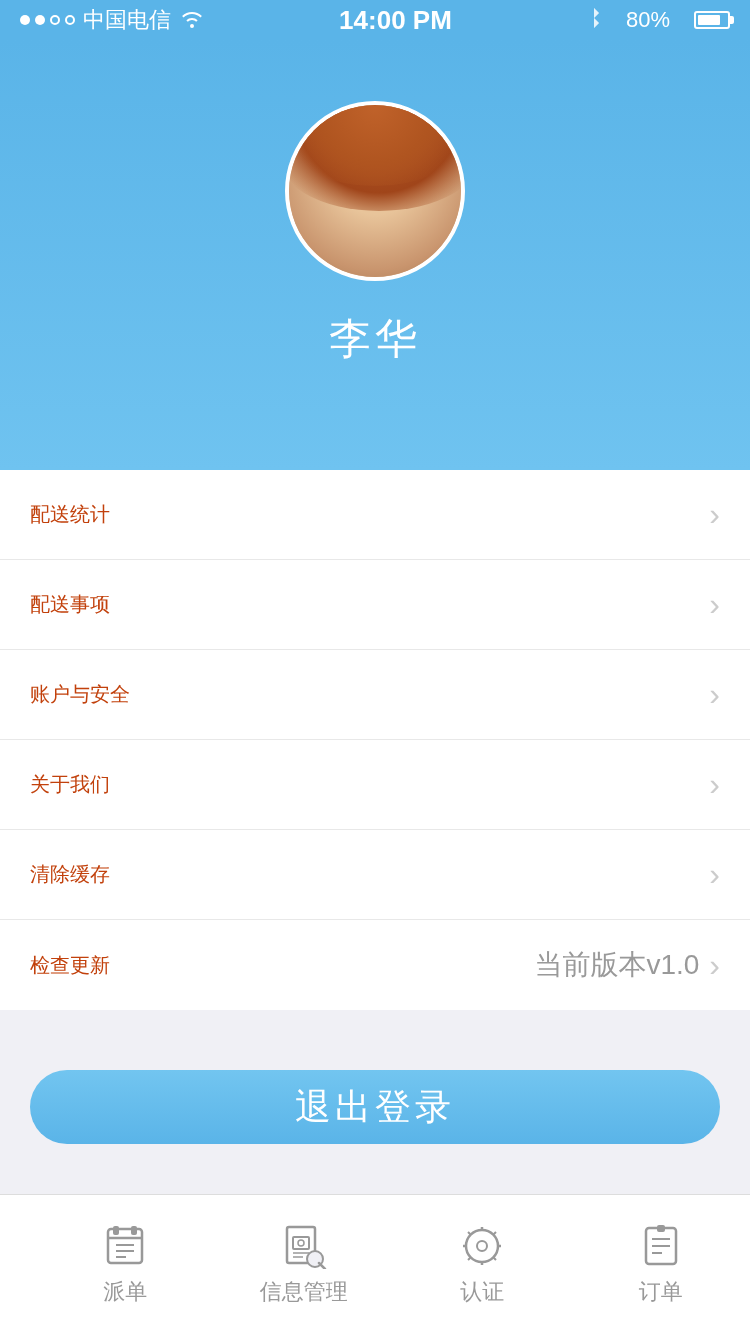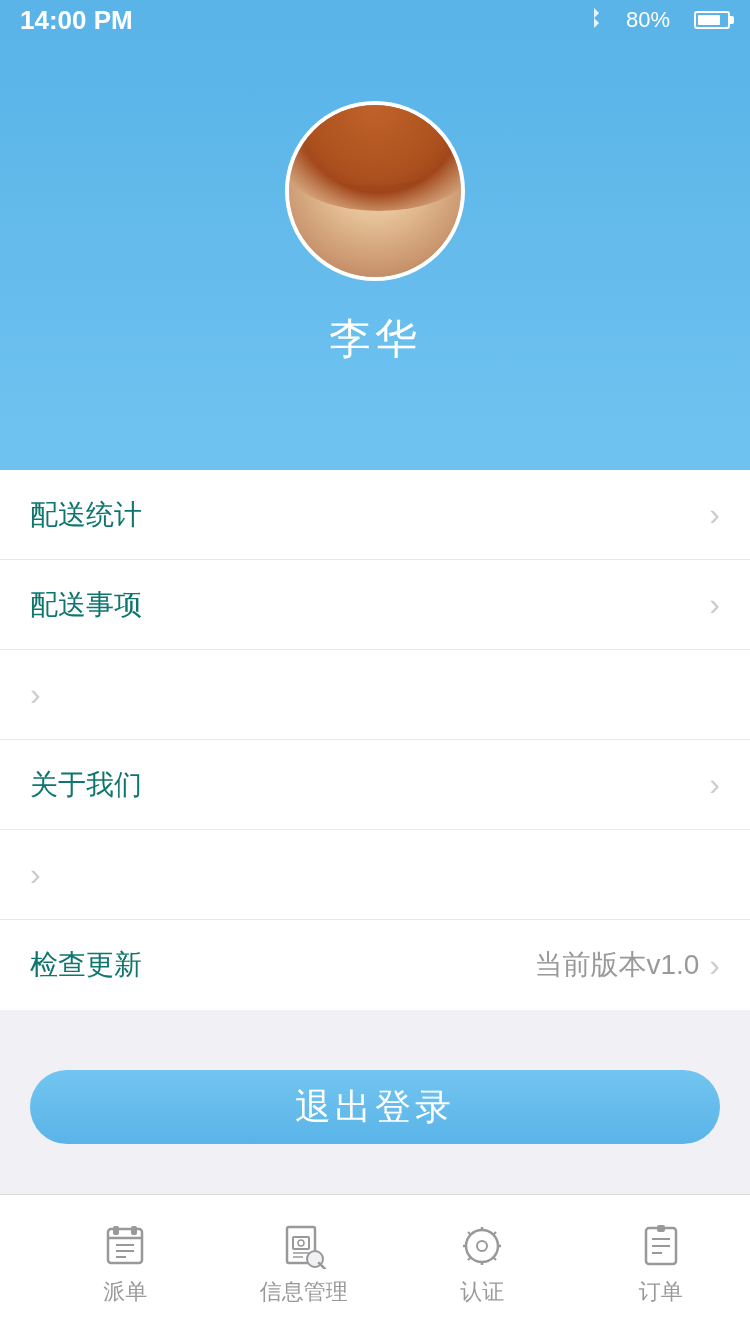--- a/index.html
+++ b/index.html
@@ -124,22 +124,22 @@
     }
     .menu-item:last-child {
       border-bottom: none;
     }
     .menu-item-left {
       display: flex;
       align-items: center;
       gap: 15px;
     }
     .menu-label {
-      font-size: 28px;
-      color: #0f766e;
+      font-size: 20px;
+      color: #c2410c;
     }
     .menu-right {
       display: flex;
       align-items: center;
       gap: 10px;
     }
     .menu-version {
       font-size: 28px;
       color: #999;
     }
@@ -214,20 +214,34 @@
     
     .tab-svg {
       width: 46px;
       height: 46px;
     }
   </style>
 </head>
 <body>
 
 <div class="status-bar">
+  <div class="status-left">
+    <div class="signal-dots">
+      <div class="dot"></div>
+      <div class="dot"></div>
+      <div class="dot empty"></div>
+      <div class="dot empty"></div>
+    </div>
+    <span class="carrier">中国电信</span>
+    <span class="wifi-icon">
+      <svg width="26" height="22" viewBox="0 0 26 22" fill="white">
+        <path d="M13 17a2 2 0 1 1 0 4 2 2 0 0 1 0-4zm0-6a8 8 0 0 1 5.66 2.34l-1.42 1.42A6 6 0 0 0 13 13a6 6 0 0 0-4.24 1.76L7.34 13.34A8 8 0 0 1 13 11zm0-6a14 14 0 0 1 9.9 4.1L21.48 10.52A12 12 0 0 0 13 7a12 12 0 0 0-8.49 3.51L3.1 9.1A14 14 0 0 1 13 5z"></path>
+      </svg>
+    </span>
+  </div>
   <div class="status-center">14:00 PM</div>
   <div class="status-right">
     <span class="bt-icon">
       <svg width="16" height="22" viewBox="0 0 16 22" fill="rgba(255,255,255,0.6)">
         <path d="M8 1l5 5-5 5V1zm0 10l5 5-5 5V11zm0 0L3 6m0 10l5-5"></path>
         <polyline points="8,1 13,6 8,11 8,1" fill="rgba(255,255,255,0.6)" stroke="none"></polyline>
         <polyline points="8,11 13,16 8,21 8,11" fill="rgba(255,255,255,0.6)" stroke="none"></polyline>
       </svg>
     </span>
     <span class="battery-pct">80%</span>
@@ -255,33 +269,39 @@
   </div>
   <div class="menu-item">
     <div class="menu-item-left">
       <span class="menu-label">配送事项</span>
     </div>
     <div class="menu-right">
       <span class="chevron">›</span>
     </div>
   </div>
   <div class="menu-item">
+    <div class="menu-item-left">
+      <span class="menu-label">账户与安全</span>
+    </div>
     <div class="menu-right">
       <span class="chevron">›</span>
     </div>
   </div>
   <div class="menu-item">
     <div class="menu-item-left">
       <span class="menu-label">关于我们</span>
     </div>
     <div class="menu-right">
       <span class="chevron">›</span>
     </div>
   </div>
   <div class="menu-item">
+    <div class="menu-item-left">
+      <span class="menu-label">清除缓存</span>
+    </div>
     <div class="menu-right">
       <span class="chevron">›</span>
     </div>
   </div>
   <div class="menu-item">
     <div class="menu-item-left">
       <span class="menu-label">检查更新</span>
     </div>
     <div class="menu-right">
       <span class="menu-version">当前版本v1.0</span>

